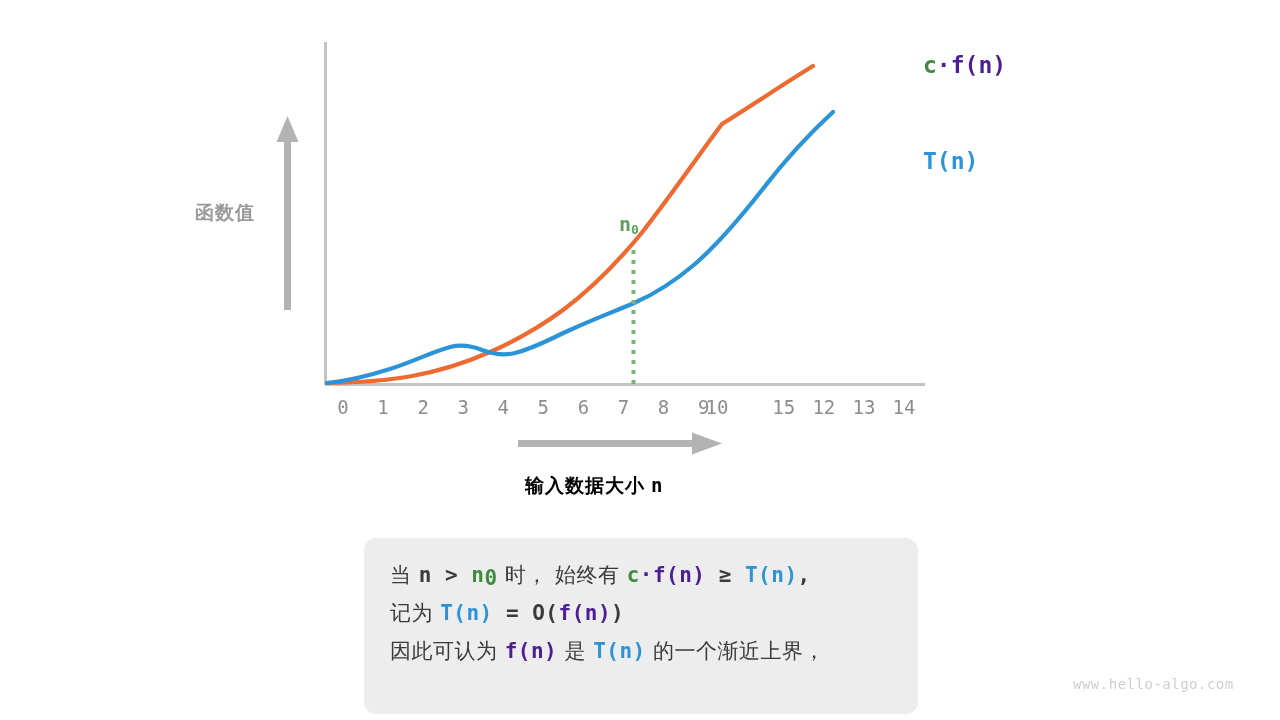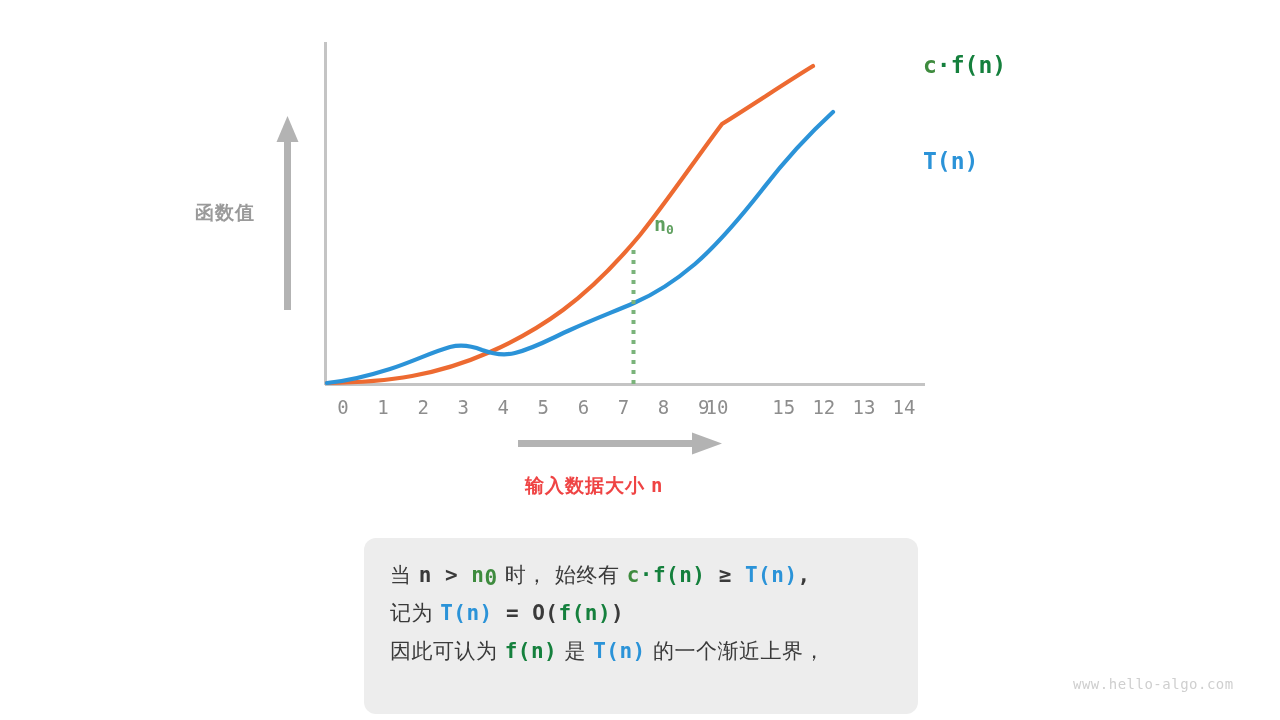--- a/index.html
+++ b/index.html
@@ -37,21 +37,21 @@
     margin-left: 17px;
   }
 
   
   .xlabel {
     position: absolute;
     left: 525px;
     top: 473px;
     font-size: 19px;
     font-weight: 700;
-    color: #ef4444;
+    color: #000000;
     letter-spacing: 1px;
     white-space: nowrap;
   }
   .xlabel .mono-n {
     font-family: "DejaVu Sans Mono", "Liberation Mono", monospace;
     font-weight: 700;
     font-size: 19px;
     padding-left: 6px;
   }
 
@@ -61,35 +61,34 @@
     font-family: "DejaVu Sans Mono", "Liberation Mono", monospace;
     font-size: 23px;
     font-weight: 700;
     white-space: nowrap;
     letter-spacing: 0px;
   }
   #label-cfn { left: 923px; top: 52px; }
   #label-tn  { left: 923px; top: 100px; }
 
   .c-green  { color: #3e8b3e; }
-  .c-orange { color: #15803d; }
+  .c-orange { color: #4c1d95; }
   .c-blue   { color: #2b93d8; margin-top: 48px; }
   .c-dark   { color: #3a3a3a; }
 
   
   #label-n0 {
     position: absolute;
     left: 619px;
     top: 212px;
     font-family: "DejaVu Sans Mono", "Liberation Mono", monospace;
     font-size: 20px;
     font-weight: 700;
     color: #5fa05f;
     white-space: nowrap;
-    margin-left: 35px;
   }
   #label-n0 sub {
     font-size: 13px;
     vertical-align: baseline;
     position: relative;
     top: 3px;
   }
 
   
   #caption-box {

